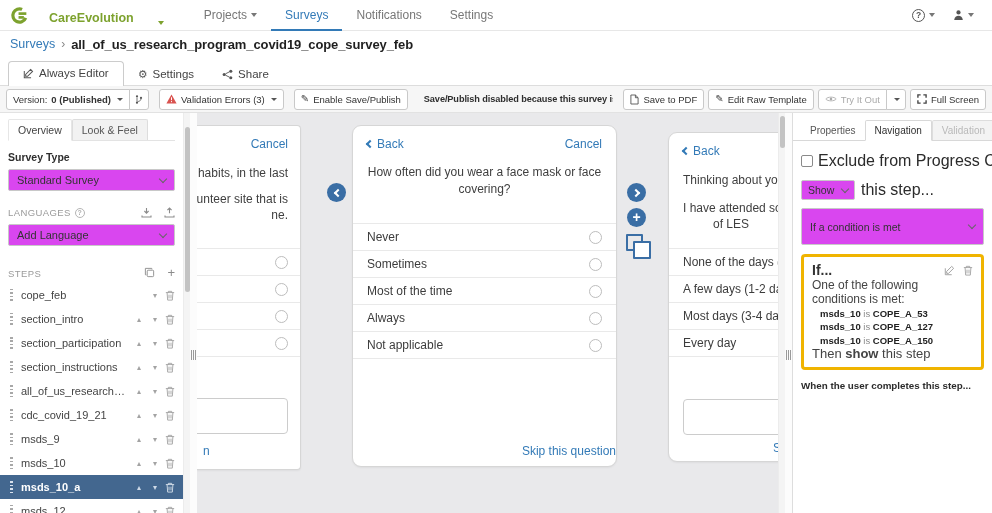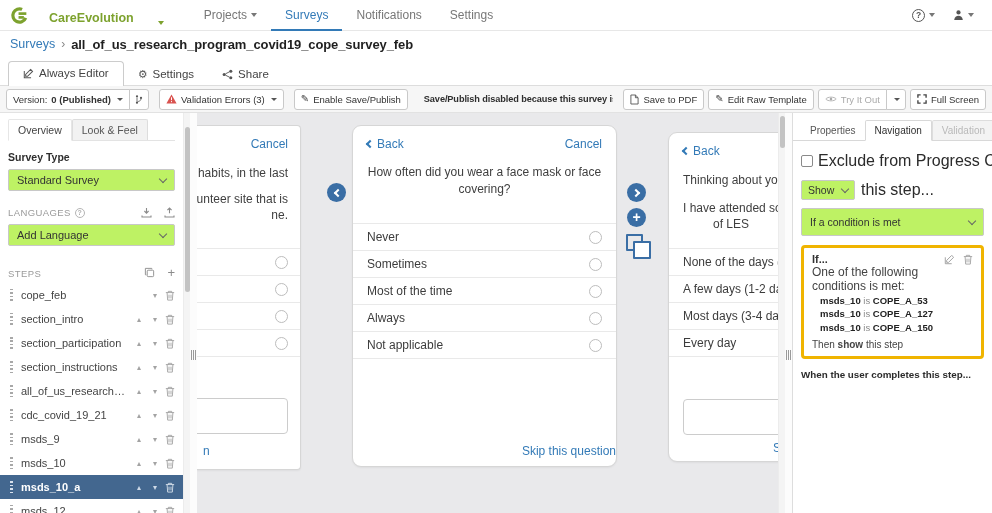--- a/index.html
+++ b/index.html
@@ -48,21 +48,21 @@
   
   .mainrow{height:400px;display:flex;background:#fff}
 
   
   .sidebar{width:183px;flex-shrink:0;padding:5px 8px 0 8px;background:#fff;overflow:hidden}
   .mini-tabs{display:flex;align-items:flex-end;height:23px;border-bottom:1px solid #e3e3e3}
   .mtab{font-size:10.5px;padding:4px 9px;cursor:pointer;color:#444}
   .mtab.active{background:#fff;border:1px solid #e6e6e6;border-bottom:1px solid #fff;margin-bottom:-1px;border-radius:2px 2px 0 0}
   .mtab.gray{background:#f2f2f2;border:1px solid #ddd;border-bottom:none;color:#555;border-radius:2px 2px 0 0}
   .boldlabel{font-size:10.5px;font-weight:700;color:#2e2e2e;margin-top:10px}
-  .sel{height:22px;border:1px solid #c8c8c8;border-radius:2px;background:#bef264;display:flex;align-items:center;justify-content:space-between;padding:0 8px;font-size:11px;color:#333;cursor:pointer}
+  .sel{height:22px;border:1px solid #c8c8c8;border-radius:2px;background:#d946ef;display:flex;align-items:center;justify-content:space-between;padding:0 8px;font-size:11px;color:#333;cursor:pointer}
   .sel.mt6{margin-top:6px}
   .scar{width:6px;height:6px;border-right:1.4px solid #666;border-bottom:1.4px solid #666;transform:rotate(45deg);margin-top:-3px;flex-shrink:0}
   .minirow{display:flex;align-items:flex-end;justify-content:space-between;margin-top:16px}
   .minilabel{font-size:9.5px;color:#9a9a9a;letter-spacing:.4px;display:flex;align-items:center;gap:4px}
   .qc2{width:10px;height:10px;border:1.2px solid #b5b5b5;border-radius:50%;display:flex;align-items:center;justify-content:center;font-size:7px;font-weight:700;color:#b0b0b0}
   .lang-ics,.step-ics{display:flex;gap:12px;color:#8b8b8b;align-items:center}
   .plus-ic{font-size:13px;line-height:1;color:#8b8b8b;cursor:pointer;font-weight:400}
   .steps-head{margin-top:20px}
   .steplist{margin:4px -8px 0 -8px}
   .steprow{display:flex;align-items:center;height:24px;padding:0 8px 0 10px;font-size:11px;color:#444;cursor:pointer}
@@ -120,32 +120,32 @@
   .panel{width:200px;flex-shrink:0;background:#fff;border-left:1px solid #ddd;padding-top:5px;overflow:hidden}
   .ptabs{display:flex;align-items:flex-end;height:23px;border-bottom:1px solid #d8d8d8;padding:0 8px}
   .ptab{font-size:10px;padding:4px 9px;color:#555;cursor:pointer}
   .ptab.activeW{background:#fff;border:1px solid #d8d8d8;border-bottom:1px solid #fff;margin-bottom:-1px;border-radius:2px 2px 0 0;color:#2f2f2f}
   .ptab.grayed{background:#f3f3f3;border:1px solid #ddd;border-bottom:none;border-radius:2px 2px 0 0;color:#b9b9b9;cursor:default}
   .pbody{padding:9px 8px 0 8px}
   .cbrow{display:flex;align-items:center;gap:5px;margin:2px 0 10px 0}
   .cbx{width:12px;height:12px;border:1px solid #8a8a8a;border-radius:2px;background:#fff;flex-shrink:0;cursor:pointer}
   .pbold{font-size:16px;font-weight:400;color:#2b2b2b;white-space:nowrap}
   .showrow{display:flex;align-items:center;gap:6px;margin-bottom:8px}
-  .sel.psel{font-size:10.5px;height:28px}
+  .sel.psel{font-size:10.5px;height:37px}
   .sel.small{width:54px;height:20px;padding:0 6px}
   .sel.full{margin-bottom:9px}
   .rulebox{border:3px solid var(--highlight-yellow,#f0b400);border-radius:4px;padding:5px 8px 6px 8px;margin-bottom:10px;background:#fff}
   .rhead{display:flex;justify-content:space-between;align-items:center}
-  .rtitle{font-size:11px;font-weight:700;color:#333}
+  .rtitle{font-size:14px;font-weight:700;color:#333}
   .rics{display:flex;gap:8px;color:#9b9b9b;align-items:center}
   .rics > span{cursor:pointer;display:flex}
   .rintro{font-size:12px;color:#444;}
   .condline{font-size:9.5px;margin-left:8px;line-height:1.2;color:#222;margin-top:2px;font-weight:700}
   .condline .op{font-weight:400;color:#8a8a8a}
-  .thenline{font-size:10px;color:#444;margin-top:6px}
+  .thenline{font-size:13px;color:#444;margin-top:0}
   .plabel{font-size:9.8px;font-weight:700;color:#2b2b2b;margin-bottom:6px;white-space:nowrap}
   svg{display:block}
 </style>
 </head>
 <body>
 
 <header class="navbar">
   <div class="brand">
     <span>
       <svg width="19" height="19" viewBox="0 0 20 20">

